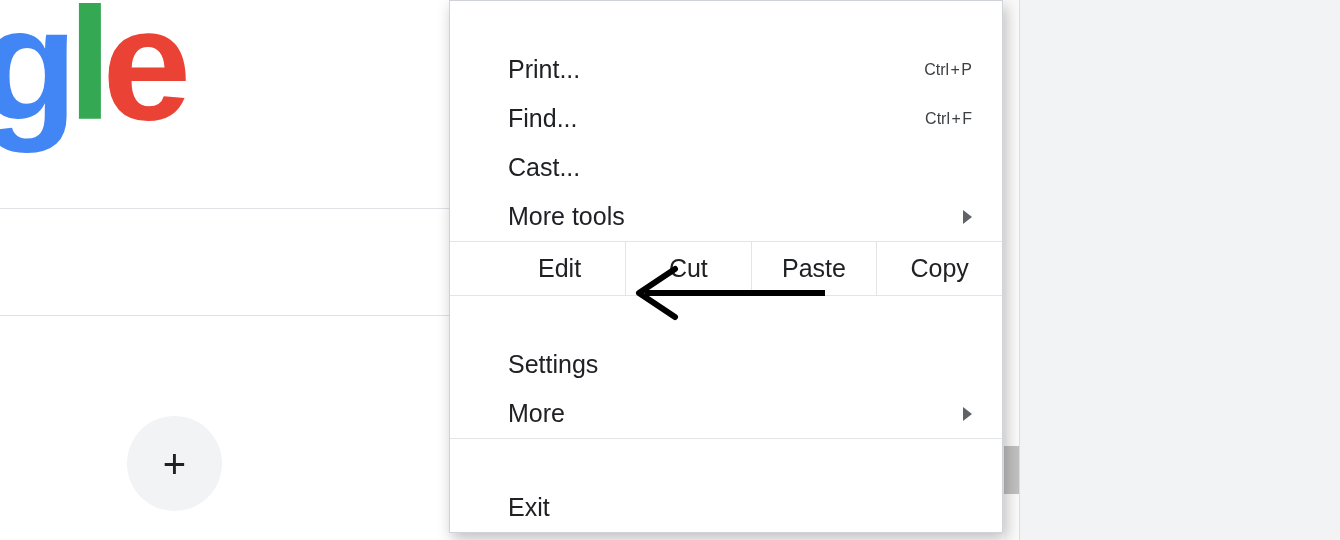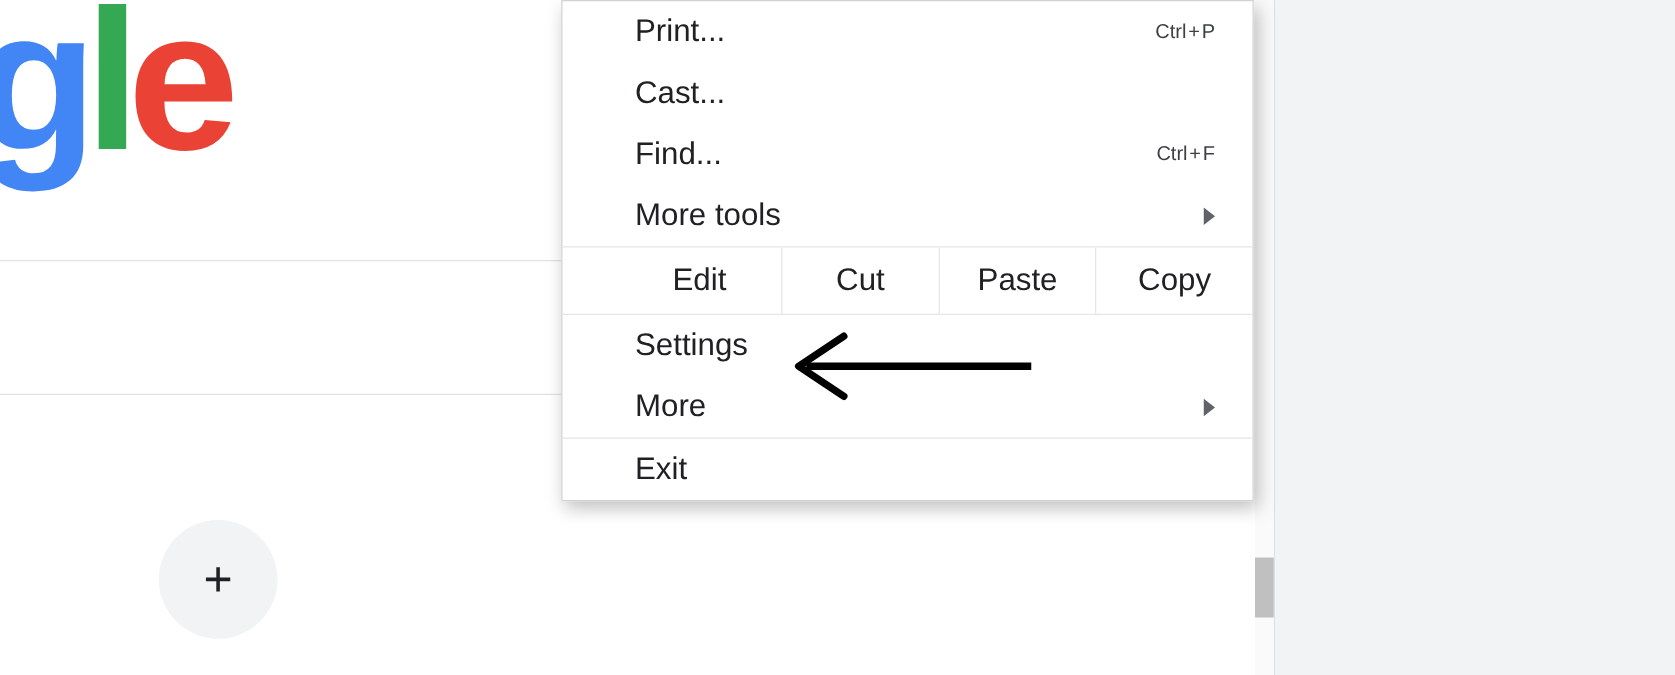--- a/index.html
+++ b/index.html
@@ -66,21 +66,21 @@
 
     
     .menu {
       position: absolute; top: 0; left: 449px;
       width: 554px;
       background: #ffffff;
       border: 1px solid #cfd2d6;
       box-shadow: 3px 6px 14px rgba(0,0,0,0.25);
       font-size: 25px; color: #202124;
     }
-    .menu-section { border-bottom: 1px solid #e3e5e8; }
+    .menu-section { border-bottom: 1px solid #e3e5e8; margin-top: 44px; }
     .menu-section:last-child { border-bottom: none; }
     .menu-item {
       display: flex; align-items: center;
       height: 49px; padding: 0 30px 0 58px;
       cursor: default;
     }
     .menu-item .label { flex: 1; }
     .menu-item .shortcut { color: #3c4043; font-size: 16px; word-spacing: -3px;}
     .menu-item .chevron {
       width: 0; height: 0; border-top: 7px solid transparent;
@@ -125,25 +125,25 @@
   </div>
 </div>
 
 <div class="menu">
   <div class="menu-section">
     <div class="menu-item">
       <span class="label">Print...</span>
       <span class="shortcut">Ctrl + P</span>
     </div>
     <div class="menu-item">
-      <span class="label">Cast...</span>
+      <span class="label">Find...</span>
+      <span class="shortcut">Ctrl + F</span>
     </div>
     <div class="menu-item">
-      <span class="label">Find...</span>
-      <span class="shortcut">Ctrl + F</span>
+      <span class="label">Cast...</span>
     </div>
     <div class="menu-item">
       <span class="label">More tools</span>
       <span class="chevron"></span>
     </div>
   </div>
 
   <div class="edit-row">
     <div class="edit-label">
       <span>Edit</span>

